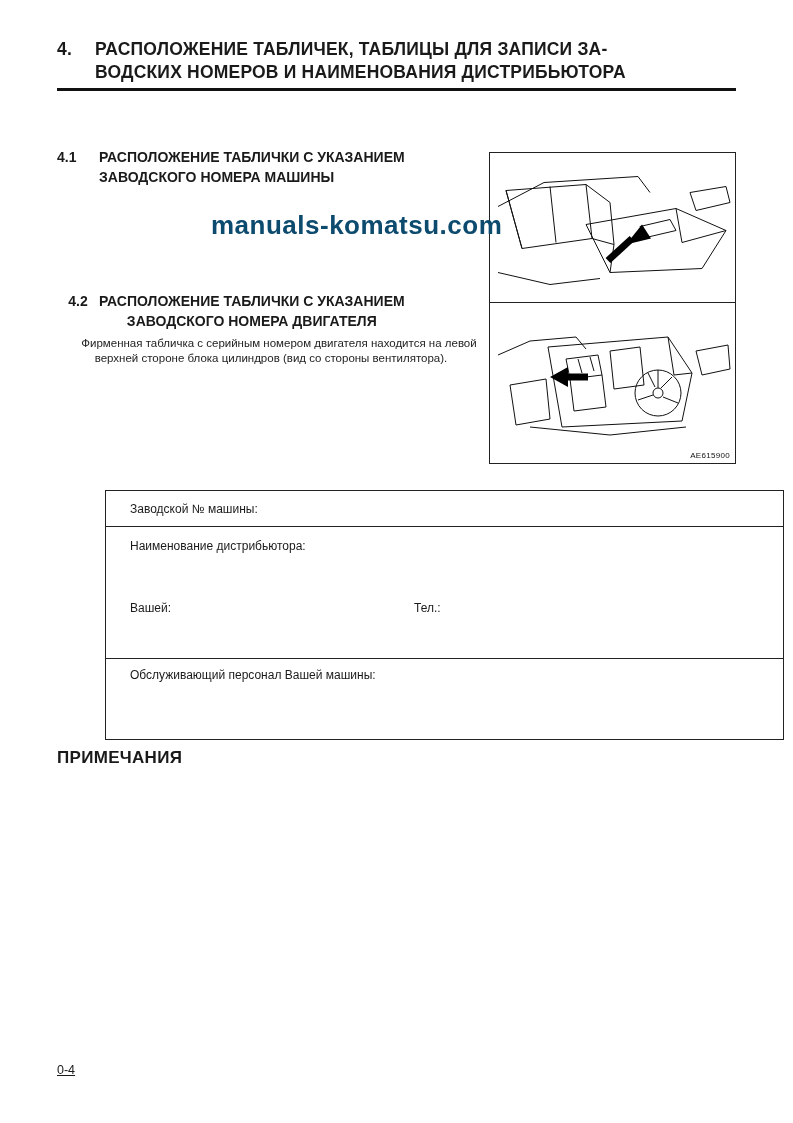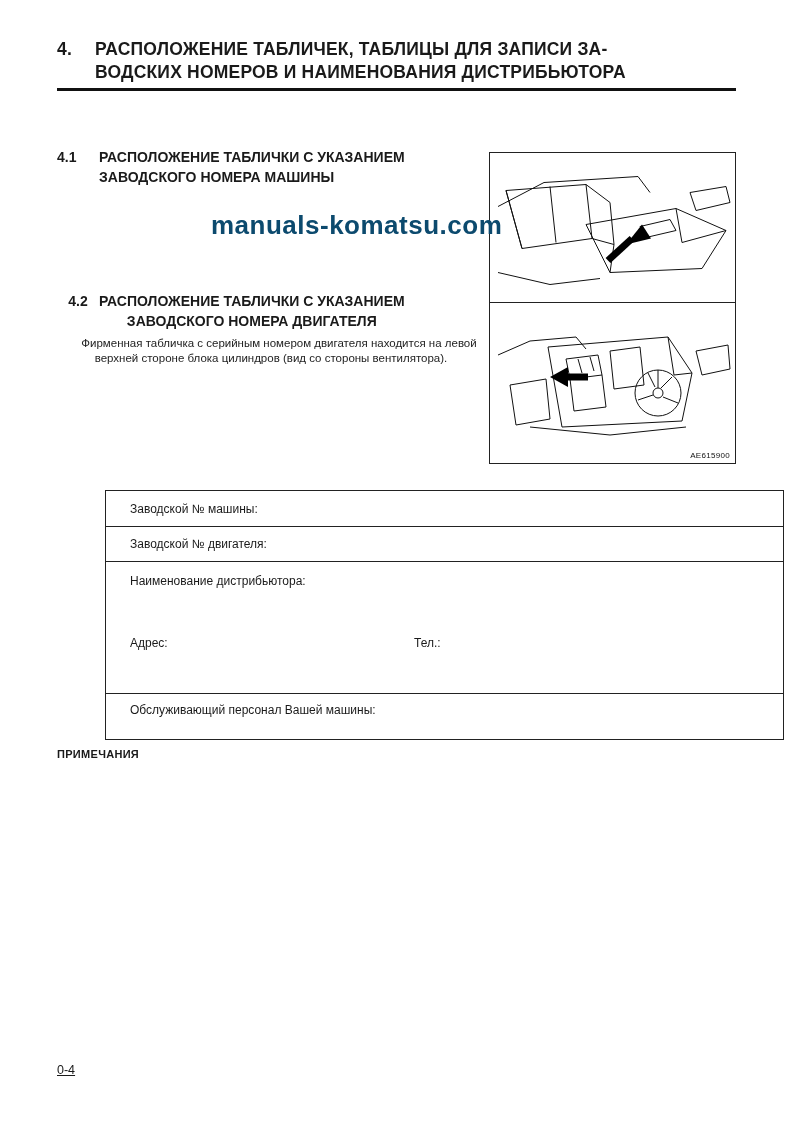--- a/index.html
+++ b/index.html
@@ -100,21 +100,21 @@
   .r1 .t-label, .r2 .t-label { top: 50%; transform: translateY(-50%); }
   .r3 .lbl-distributor { top: 12px; }
   .r3 .lbl-address { top: 74px; }
   .r3 .lbl-phone { top: 74px; left: 308px; }
   .r4 .t-label { top: 9px; }
 
   .notes-heading {
     position: absolute;
     top: 748px; left: 57px;
     font-weight: bold;
-    font-size: 11px;
+    font-size: 17px;
     letter-spacing: 0.3px;
   }
 
   .page-number {
     position: absolute;
     top: 1063px; left: 57px;
     font-size: 12.5px;
     text-decoration: underline;
   }
 </style>
@@ -201,26 +201,23 @@
       </g>
     </svg>
     <span class="fig-code">AE615900</span>
   </div>
 
 
   <div class="serial-table">
     <div class="t-row r1">
       <span class="t-label">Заводской № машины:</span>
     </div>
-    <div class="t-row r2">
-      <span class="t-label">Заводской № двигателя:</span>
-    </div>
     <div class="t-row r3">
       <span class="t-label lbl-distributor">Наименование дистрибьютора:</span>
-      <span class="t-label lbl-address">Адрес:</span>
+      <span class="t-label lbl-address">Вашей:</span>
       <span class="t-label lbl-phone">Тел.:</span>
     </div>
     <div class="t-row r4">
       <span class="t-label">Обслуживающий персонал Вашей машины:</span>
     </div>
   </div>
 
   <div class="notes-heading">ПРИМЕЧАНИЯ</div>
 
   <div class="page-number">0-4</div>

